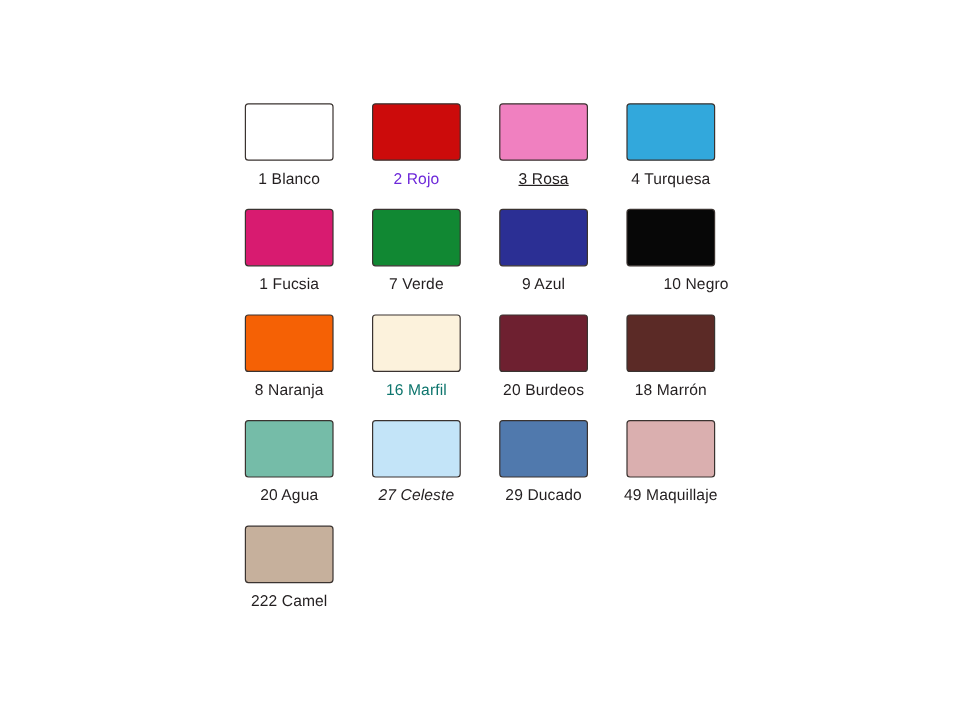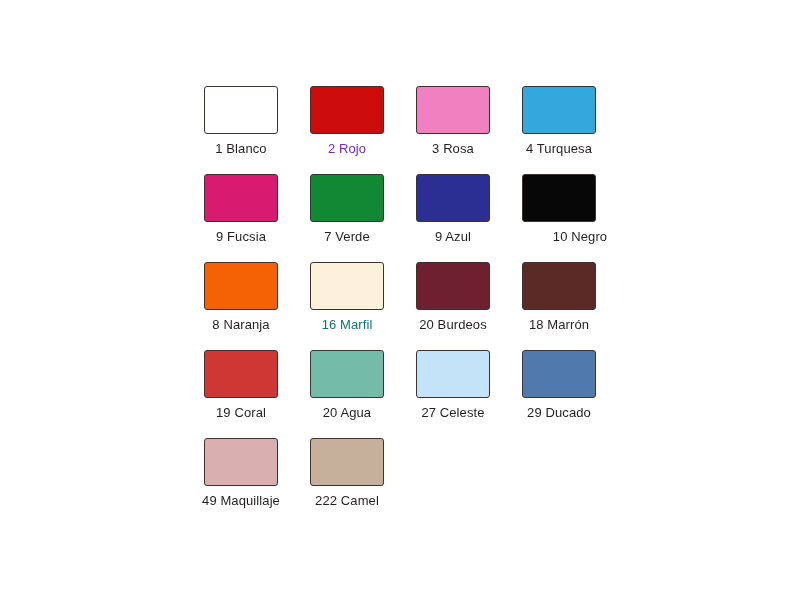--- a/index.html
+++ b/index.html
@@ -69,29 +69,29 @@
       <div class="swatch-cell">
         <div class="swatch-chip" style="border-color: rgb(58, 51, 48); background-color: rgb(255, 255, 255);"></div>
         <div class="swatch-label" style="color: rgb(35, 31, 32);">1 Blanco</div>
       </div>
       <div class="swatch-cell">
         <div class="swatch-chip" style="border-color: rgb(58, 51, 48); background-color: rgb(204, 11, 11);"></div>
         <div class="swatch-label" style="color: #6d28d9;">2 Rojo</div>
       </div>
       <div class="swatch-cell">
         <div class="swatch-chip" style="border-color: rgb(58, 51, 48); background-color: rgb(240, 128, 192);"></div>
-        <div class="swatch-label" style="color: rgb(35, 31, 32);">3 Rosa</div>
+        <div class="swatch-label" style="color: rgb(35, 31, 32); text-decoration: underline;">3 Rosa</div>
       </div>
       <div class="swatch-cell">
         <div class="swatch-chip" style="border-color: rgb(58, 51, 48); background-color: rgb(50, 168, 220);"></div>
         <div class="swatch-label" style="color: rgb(35, 31, 32);">4 Turquesa</div>
       </div>
       <div class="swatch-cell">
         <div class="swatch-chip" style="border-color: rgb(58, 51, 48); background-color: rgb(216, 27, 112);"></div>
-        <div class="swatch-label" style="color: rgb(35, 31, 32);">9 Fucsia</div>
+        <div class="swatch-label" style="color: rgb(35, 31, 32);">1 Fucsia</div>
       </div>
       <div class="swatch-cell">
         <div class="swatch-chip" style="border-color: rgb(58, 51, 48); background-color: rgb(17, 136, 51);"></div>
         <div class="swatch-label" style="color: rgb(35, 31, 32);">7 Verde</div>
       </div>
       <div class="swatch-cell">
         <div class="swatch-chip" style="border-color: rgb(58, 51, 48); background-color: rgb(43, 47, 148);"></div>
         <div class="swatch-label" style="color: rgb(35, 31, 32);">9 Azul</div>
       </div>
       <div class="swatch-cell">
@@ -108,30 +108,26 @@
       </div>
       <div class="swatch-cell">
         <div class="swatch-chip" style="border-color: rgb(58, 51, 48); background-color: rgb(110, 32, 48);"></div>
         <div class="swatch-label" style="color: rgb(35, 31, 32);">20 Burdeos</div>
       </div>
       <div class="swatch-cell">
         <div class="swatch-chip" style="border-color: rgb(58, 51, 48); background-color: rgb(91, 42, 38);"></div>
         <div class="swatch-label" style="color: rgb(35, 31, 32);">18 Marrón</div>
       </div>
       <div class="swatch-cell">
-        <div class="swatch-chip" style="border-color: rgb(58, 51, 48); background-color: rgb(206, 55, 52);"></div>
-        <div class="swatch-label" style="color: rgb(35, 31, 32);">19 Coral</div>
-      </div>
-      <div class="swatch-cell">
         <div class="swatch-chip" style="border-color: rgb(58, 51, 48); background-color: rgb(117, 188, 168);"></div>
         <div class="swatch-label" style="color: rgb(35, 31, 32);">20 Agua</div>
       </div>
       <div class="swatch-cell">
         <div class="swatch-chip" style="border-color: rgb(58, 51, 48); background-color: rgb(195, 228, 248);"></div>
-        <div class="swatch-label" style="color: rgb(35, 31, 32);">27 Celeste</div>
+        <div class="swatch-label" style="color: rgb(35, 31, 32); font-style: italic;">27 Celeste</div>
       </div>
       <div class="swatch-cell">
         <div class="swatch-chip" style="border-color: rgb(58, 51, 48); background-color: rgb(80, 121, 173);"></div>
         <div class="swatch-label" style="color: rgb(35, 31, 32);">29 Ducado</div>
       </div>
       <div class="swatch-cell">
         <div class="swatch-chip" style="border-color: rgb(58, 51, 48); background-color: rgb(218, 175, 175);"></div>
         <div class="swatch-label" style="color: rgb(35, 31, 32);">49 Maquillaje</div>
       </div>
       <div class="swatch-cell">

